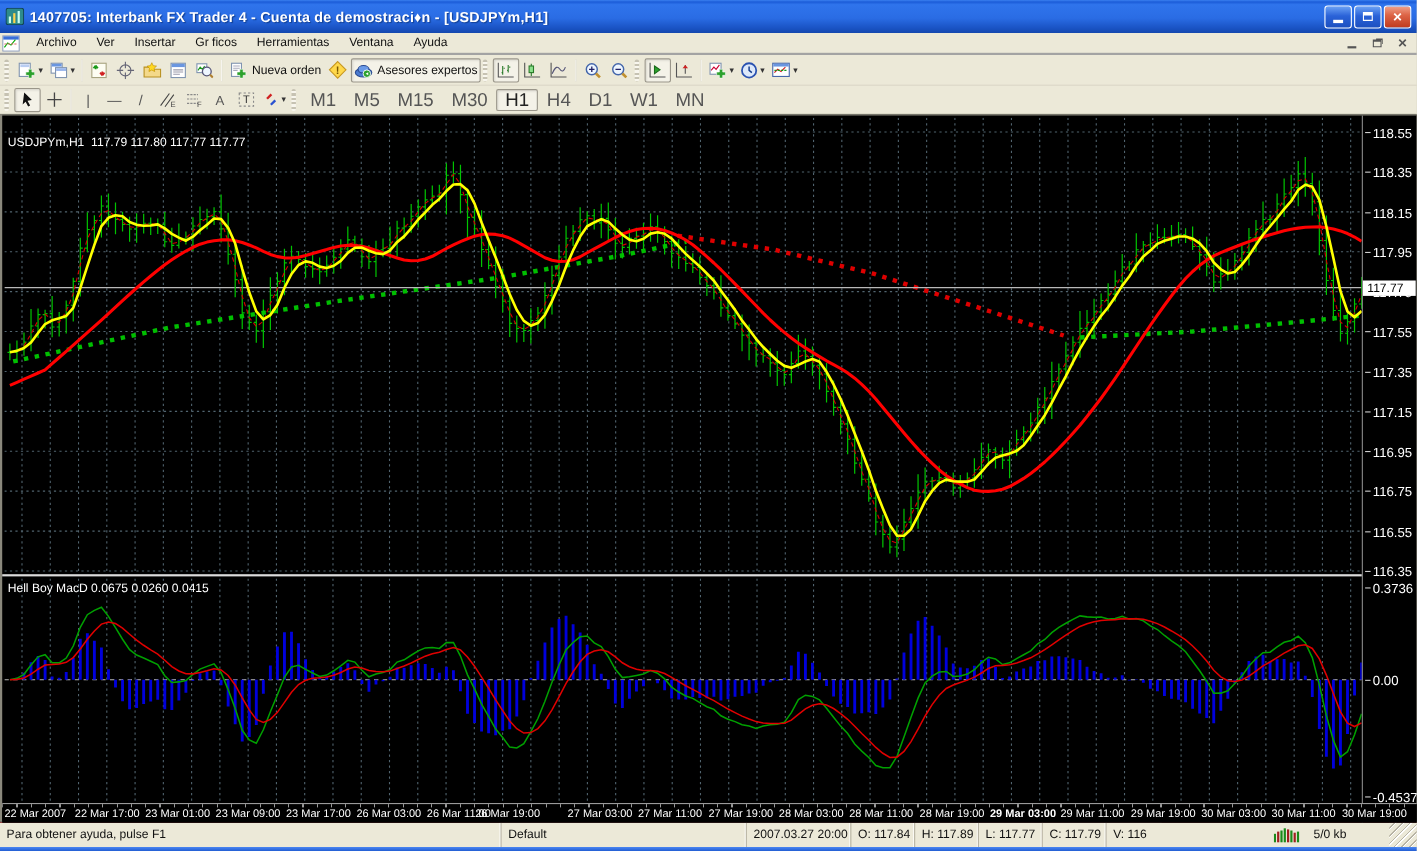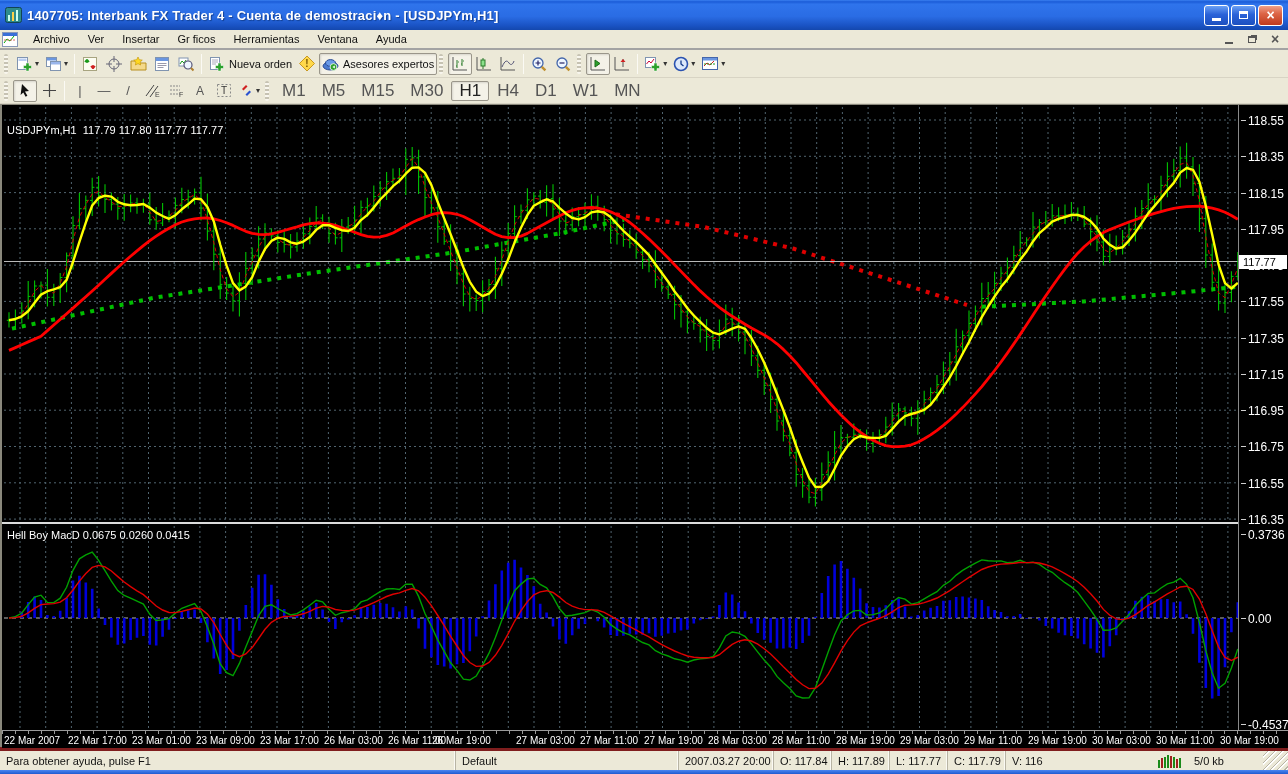--- a/index.html
+++ b/index.html
@@ -53,21 +53,21 @@
   .ptick .dash,.otick .dash{position:absolute;left:0;top:6px;width:5px;height:1px;background:#cfcfcf}
   .price-box{position:absolute;left:1237px;top:150px;width:48px;height:14px;background:#fff;color:#000;font-size:11px;line-height:14px;padding-left:4px}
   .sym-label,.ind-label{position:absolute;left:5px;color:#fff;font-size:11px;white-space:pre;z-index:3}
   .sym-label{top:19px}
   .ind-label{top:424px}
   .time-axis{position:absolute;left:0;top:625px;width:1288px;height:18px;background:#000;border-top:1px solid #9a9a9a;
     background-image:repeating-linear-gradient(90deg,#9a9a9a 0 1px,transparent 1px 13px);background-size:100% 3px;background-repeat:no-repeat}
   .tlabel{position:absolute;top:4px;color:#fff;font-size:10px;white-space:nowrap}
 
   
-  .statusbar{height:23px;display:flex;align-items:flex-end;background:#ece9d8;border-top:4px solid #7f1d1d;font-size:11px;color:#111}
+  .statusbar{height:23px;display:flex;align-items:flex-end;background:#ece9d8;border-top:1px solid #7f1d1d;font-size:11px;color:#111}
   .sp{height:100%;display:flex;align-items:center;padding:0 6px;border-left:1px solid #b8b4a4;box-shadow:-1px 0 0 #fbfaf4;white-space:nowrap;overflow:hidden}
   .sp:first-child{border-left:none;box-shadow:none}
   .grip-corner{width:25px;height:100%;background:repeating-linear-gradient(135deg,transparent 0 3px,#b8b4a4 3px 4px,#fff 4px 5px);align-self:flex-end}
   .taskbar{height:4px;background:linear-gradient(180deg,#4a86f2,#1f5ad0)}
   .ic{display:inline-block;vertical-align:middle}
 </style>
 </head>
 <body>
 
 <div class="win">
@@ -388,21 +388,21 @@
         <div class="tlabel" style="left: 258px;">23 Mar 17:00</div>
         <div class="tlabel" style="left: 322px;">26 Mar 03:00</div>
         <div class="tlabel" style="left: 386px;">26 Mar 11:00</div>
         <div class="tlabel" style="left: 430px;">26 Mar 19:00</div>
         <div class="tlabel" style="left: 514px;">27 Mar 03:00</div>
         <div class="tlabel" style="left: 578px;">27 Mar 11:00</div>
         <div class="tlabel" style="left: 642px;">27 Mar 19:00</div>
         <div class="tlabel" style="left: 706px;">28 Mar 03:00</div>
         <div class="tlabel" style="left: 770px;">28 Mar 11:00</div>
         <div class="tlabel" style="left: 834px;">28 Mar 19:00</div>
-        <div class="tlabel" style="left: 898px;">29 Mar 03:00</div>
+        <div class="tlabel" style="left: 898px; font-weight: bold;">29 Mar 03:00</div>
         <div class="tlabel" style="left: 962px;">29 Mar 11:00</div>
         <div class="tlabel" style="left: 1026px;">29 Mar 19:00</div>
         <div class="tlabel" style="left: 1090px;">30 Mar 03:00</div>
         <div class="tlabel" style="left: 1154px;">30 Mar 11:00</div>
         <div class="tlabel" style="left: 1218px;">30 Mar 19:00</div>
       </div>
   </div>
 
   <div class="statusbar">
     <div class="sp" style="width:455px">Para obtener ayuda, pulse F1</div>

